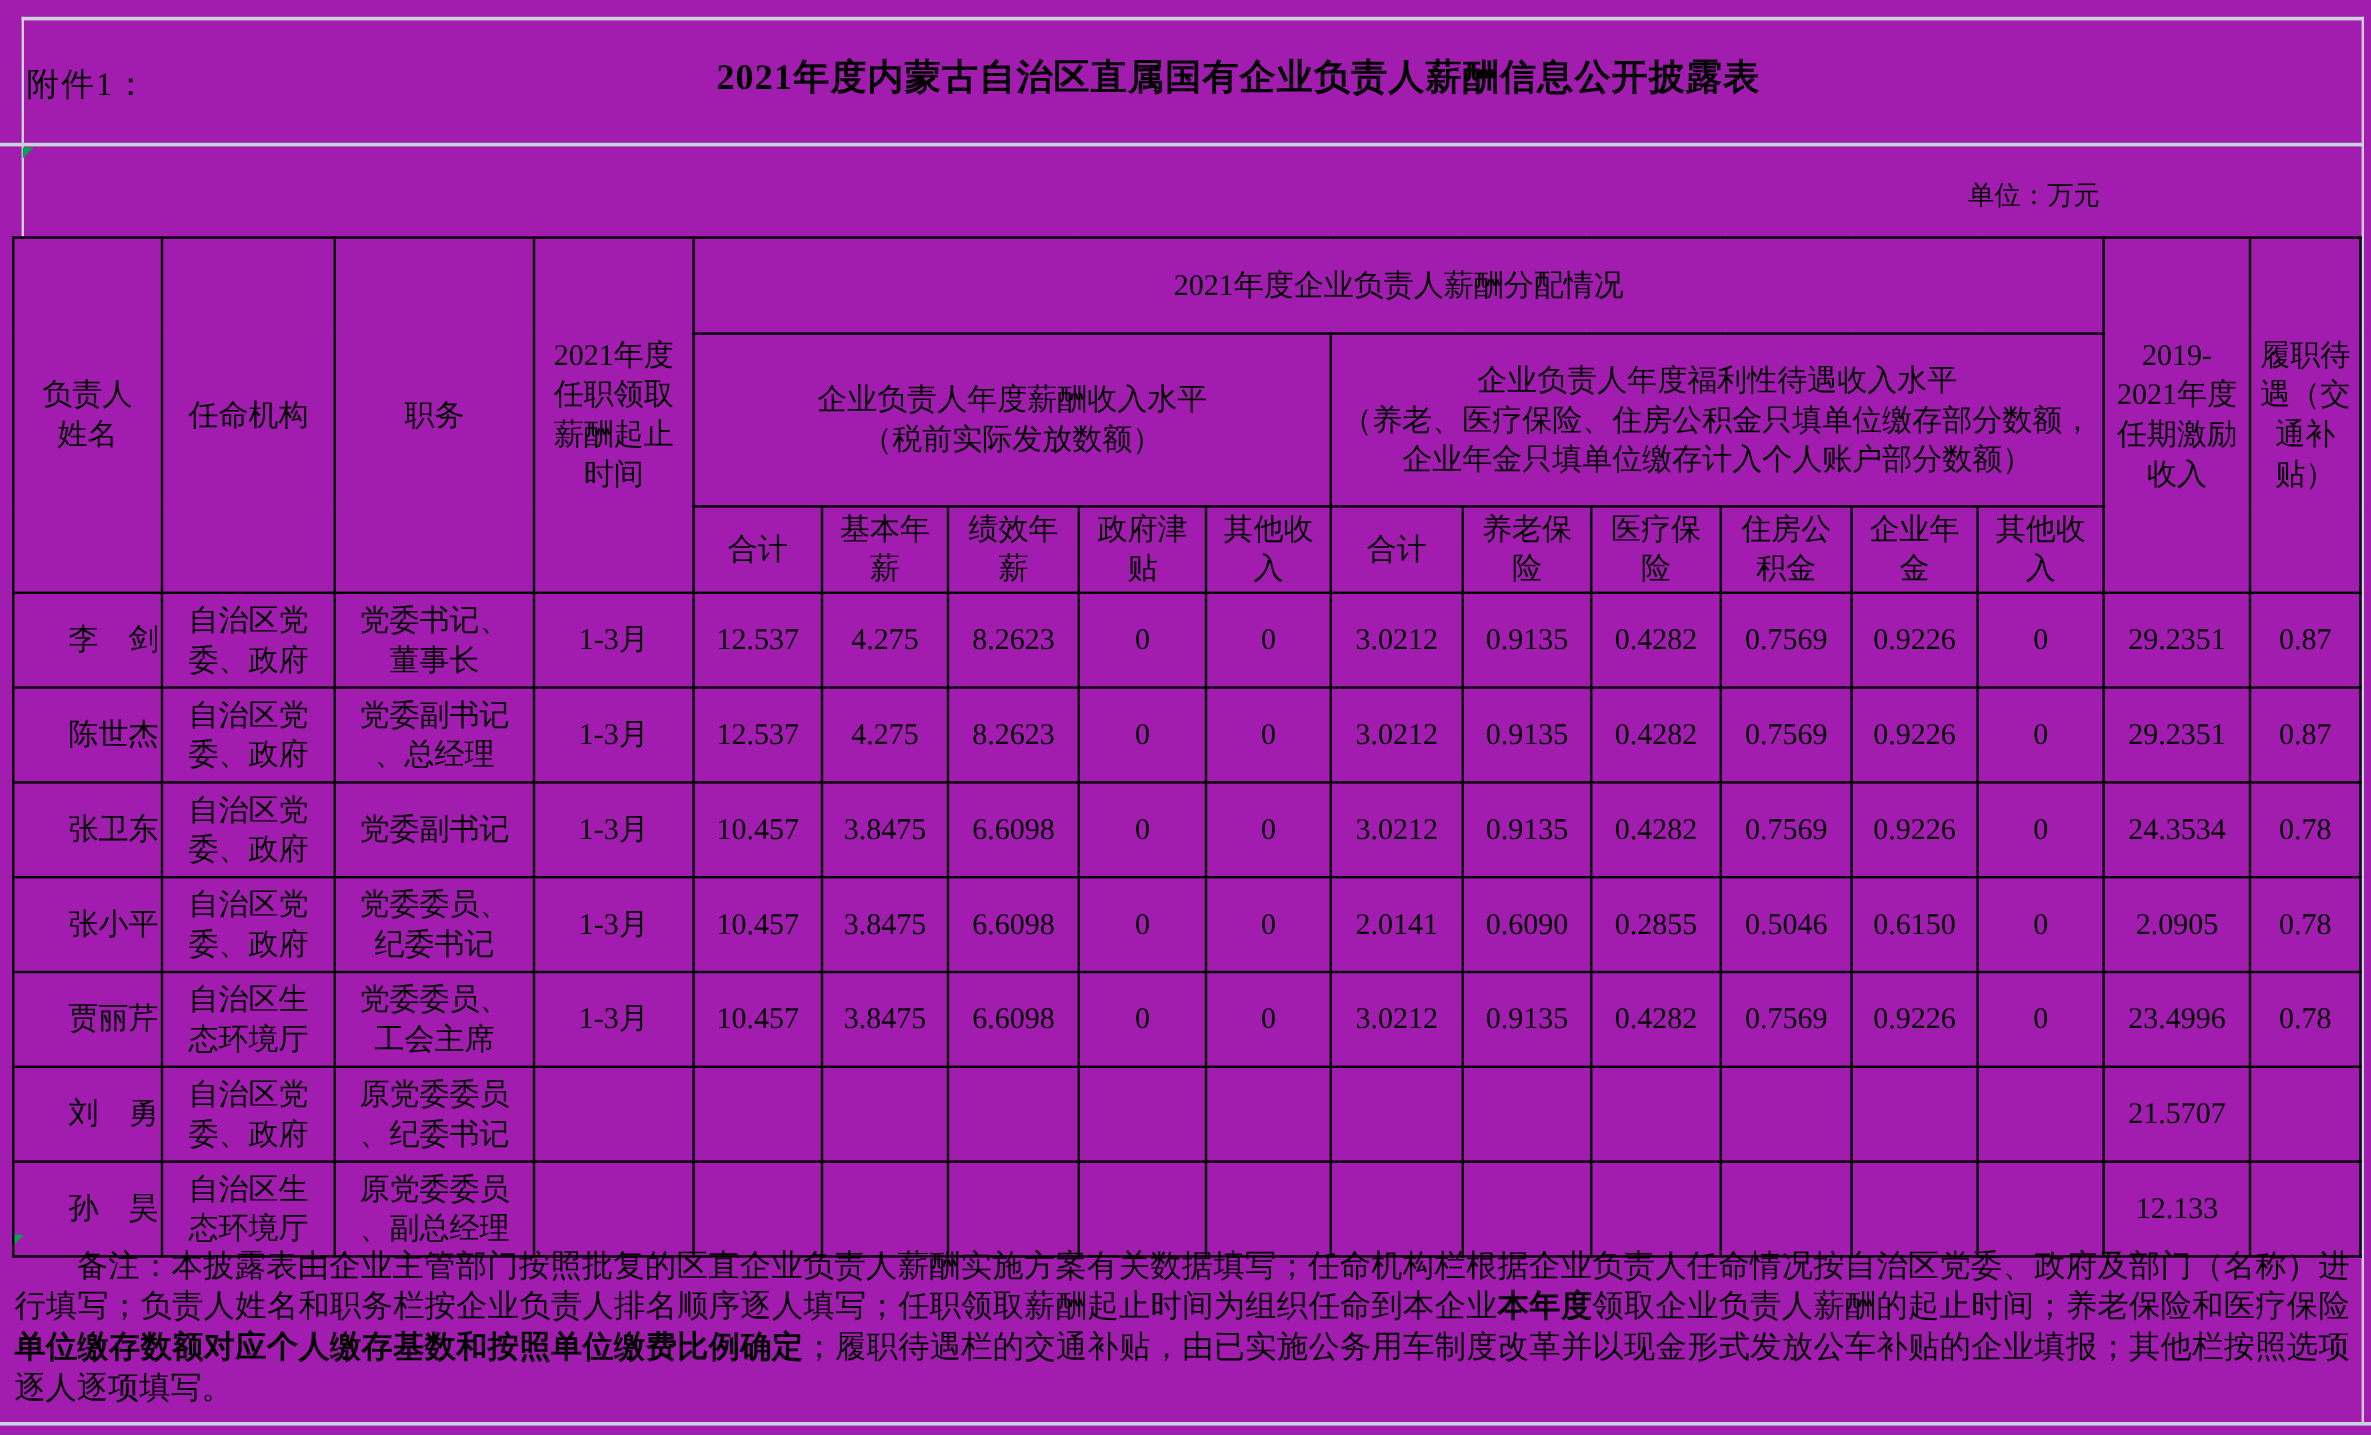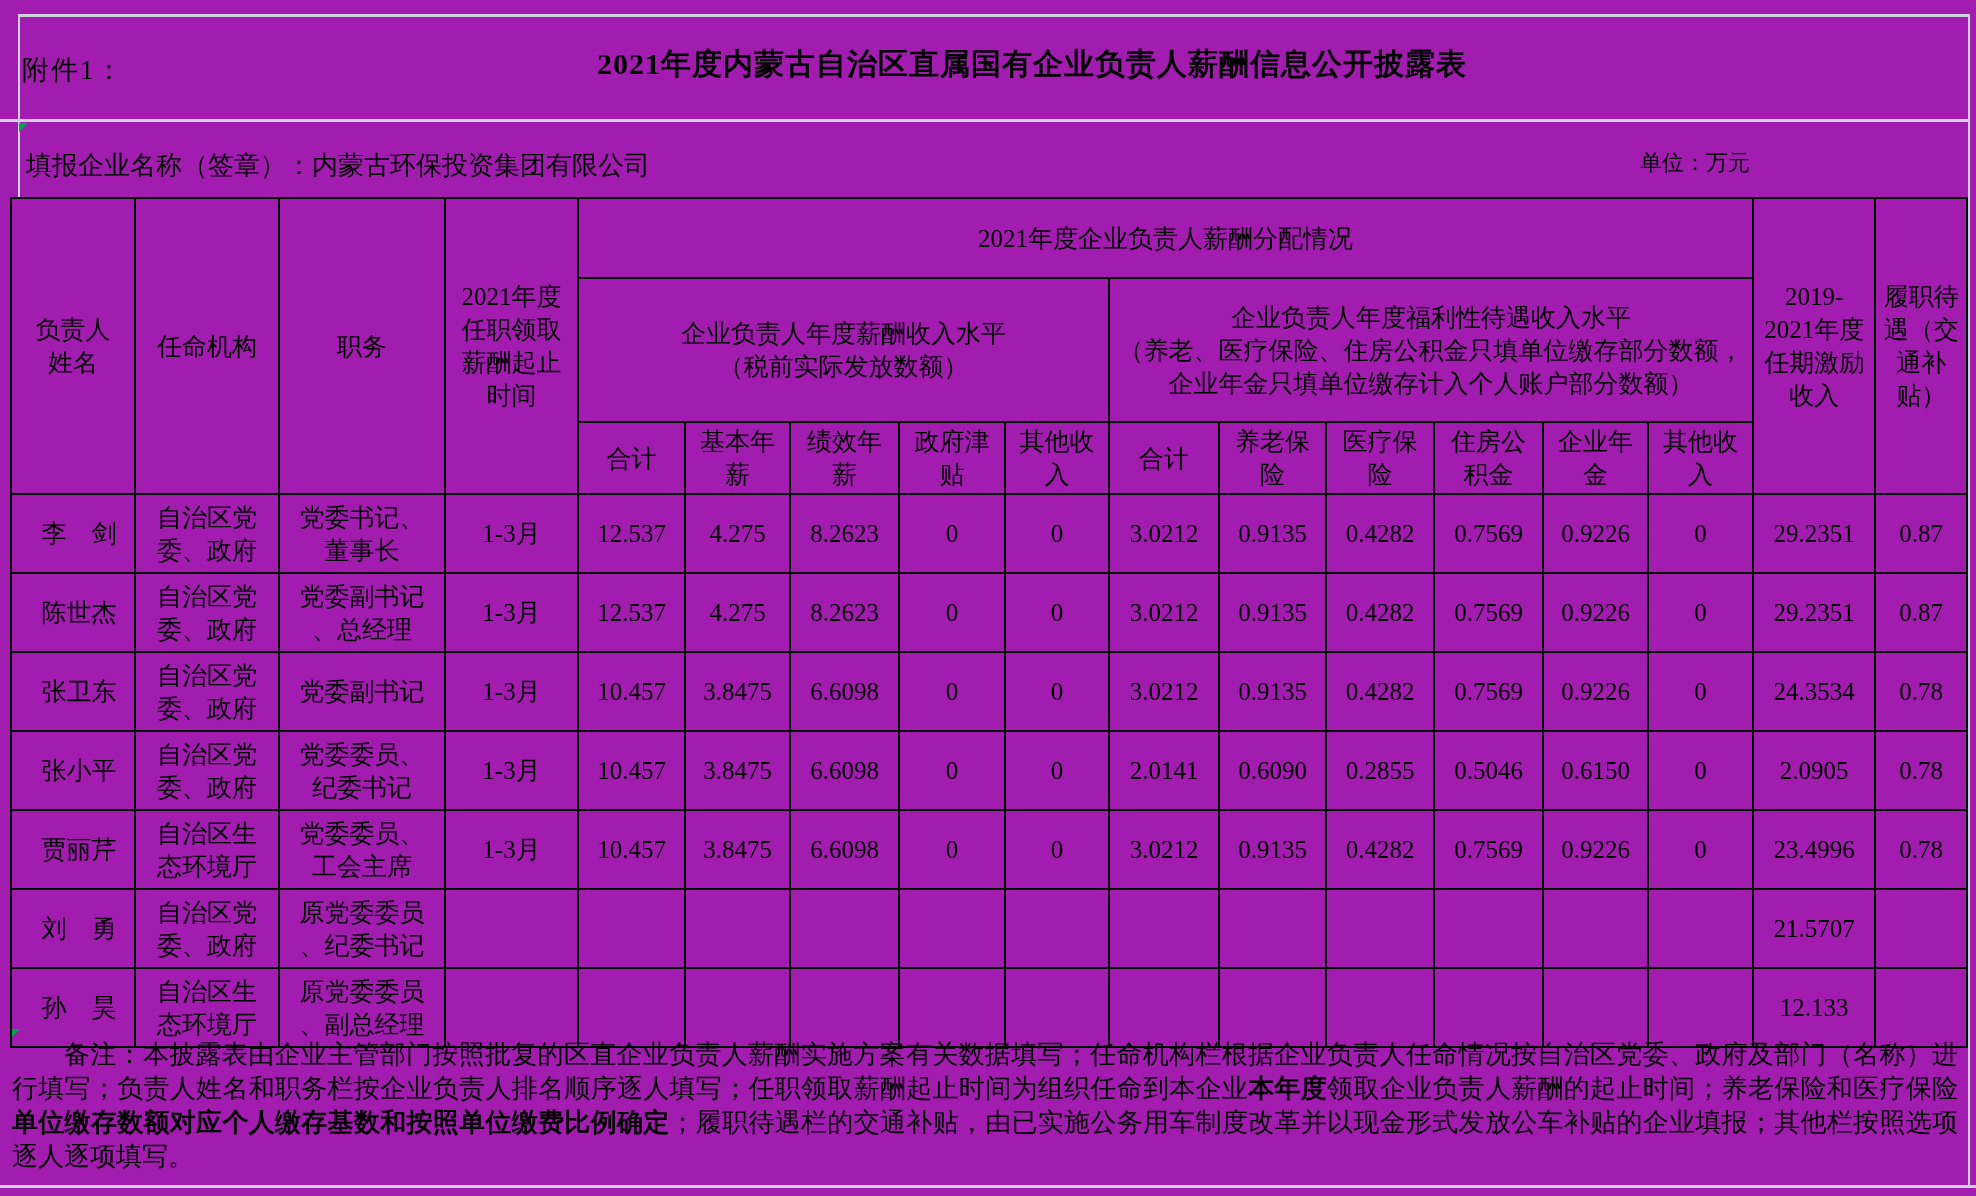--- a/index.html
+++ b/index.html
@@ -9,21 +9,21 @@
   .flag{position:absolute;width:0;height:0;border-top:9px solid #00a550;border-right:9px solid transparent;}
   #attach{position:absolute;left:22px;top:52px;font-size:27px;letter-spacing:2px;}
   #title{position:absolute;left:0;top:44px;width:100%;text-align:center;font-size:30px;font-weight:bold;letter-spacing:1px;padding-left:44px;}
   #company{position:absolute;left:26px;top:148px;font-size:26px;}
   #unit{position:absolute;left:1640px;top:148px;font-size:22px;}
   table#salary{position:absolute;left:10px;top:197px;border-collapse:collapse;table-layout:fixed;
         width:1956px;}
   #salary th,#salary td{border:2px solid #000;text-align:center;vertical-align:middle;
         font-weight:normal;font-size:25px;line-height:1.32;padding:2px 2px;
         white-space:pre-line;overflow:hidden;}
-  #salary td.c-name{text-align:center;padding-left:14px;}
+  #salary td.c-name{text-align:right;padding-left:14px;}
   tr.hr1{height:80px;} tr.hr2{height:144px;} tr.hr3{height:64px;} tr.dr{height:79px;}
   #note{position:absolute;left:12px;top:1038px;width:1946px;font-size:26px;line-height:34px;
         text-align:justify;text-indent:2em;}
   #note b{font-weight:bold;}
 </style>
 </head>
 <body>
 
 <div id="page">
 
@@ -31,21 +31,20 @@
   <div class="paleline" style="left:0;top:119px;width:1970px;height:3px;"></div>
   <div class="paleline" style="left:0;top:1185px;width:1976px;height:3px;"></div>
   <div class="paleline" style="left:18px;top:14px;width:2px;height:183px;"></div>
   <div class="paleline" style="left:1968px;top:14px;width:2px;height:1172px;"></div>
 
   <div class="flag" style="left:19px;top:123px;"></div>
   <div class="flag" style="left:11px;top:1029px;"></div>
 
   <div id="attach">附件1：</div>
   <div id="title">2021年度内蒙古自治区直属国有企业负责人薪酬信息公开披露表</div>
-  <div id="company">填报企业名称（签章）：内蒙古环保投资集团有限公司</div>
   <div id="unit">单位：万元</div>
 
   <table id="salary">
     <colgroup>
       <col style="width:124px">
         <col style="width:144px">
         <col style="width:166px">
         <col style="width:133px">
       <col style="width:107px">
         <col style="width:105px">

